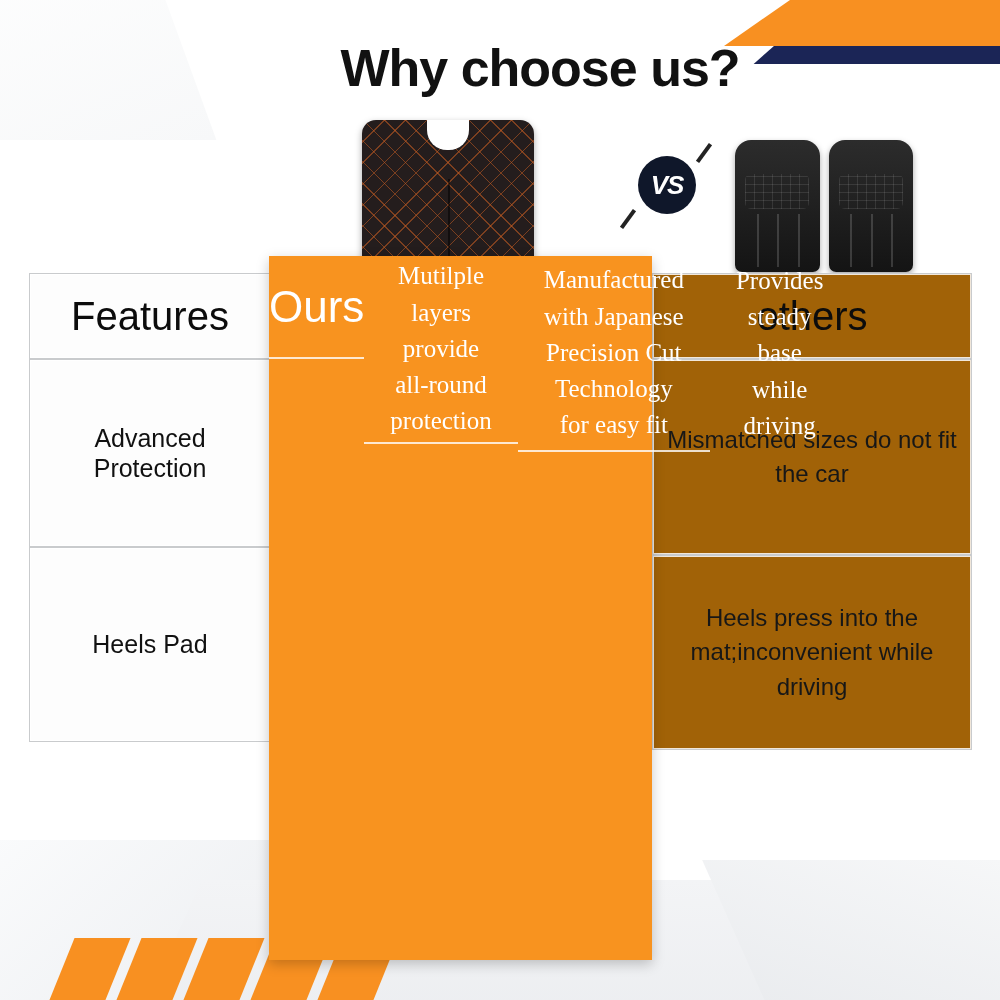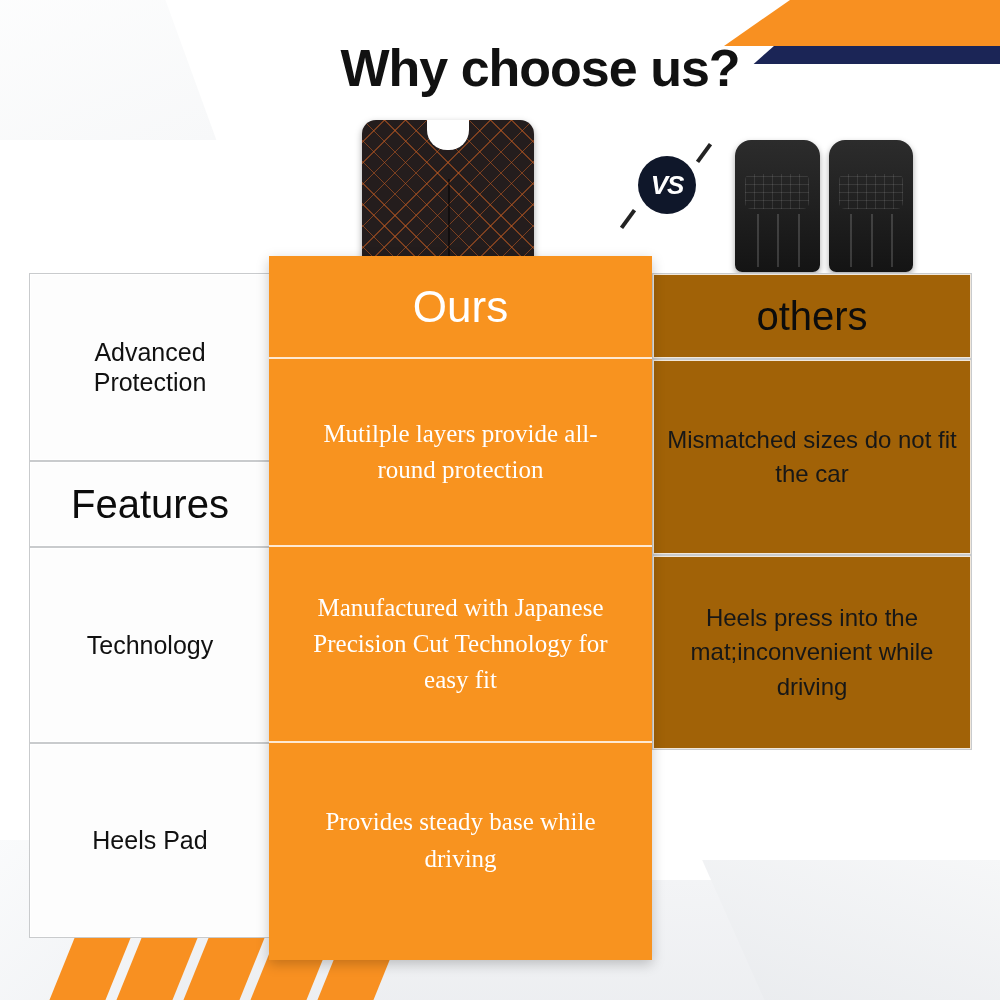--- a/index.html
+++ b/index.html
@@ -217,21 +217,21 @@
     padding:0 14px;
   }
 
   
   .col-ours {
     position:absolute;
     left:269px; top:256px;
     width:383px; height:704px;
     background:#F8931F;
     box-shadow:0 4px 12px rgba(0,0,0,.22);
-    display:flex; flex-direction:column;
+    display:flex; flex-direction:row;
   }
   .ours-cell {
     display:flex; align-items:center; justify-content:center;
     text-align:center;
     color:#ffffff;
     border-bottom:2px solid rgba(255,255,255,.8);
   }
   .ours-cell.h  { height:103px; font-size:44px; }
   .ours-cell.c1 { height:188px; }
   .ours-cell.c2 { height:196px; }
@@ -290,32 +290,29 @@
       <div class="tread"></div>
       <div class="rib r1"></div>
       <div class="rib r2"></div>
       <div class="rib r3"></div>
     </div>
   </div>
 
   <div class="table">
 
     <div class="col-features">
+      <div class="cell h">
+        <span class="head-label">Features</span>
+      </div>
       <div class="cell r1">
         <span class="feat-label">
           <span>Advanced</span><br>
           <span>Protection</span>
         </span>
       </div>
-      <div class="cell h">
-        <span class="head-label">Features</span>
-      </div>
-      <div class="cell r2">
-        <span class="feat-label">Technology</span>
-      </div>
       <div class="cell r3">
         <span class="feat-label">Heels Pad</span>
       </div>
     </div>
 
     <div class="col-others">
       <div class="cell h">
         <span class="head-label">others</span>
       </div>
       <div class="cell r2">

